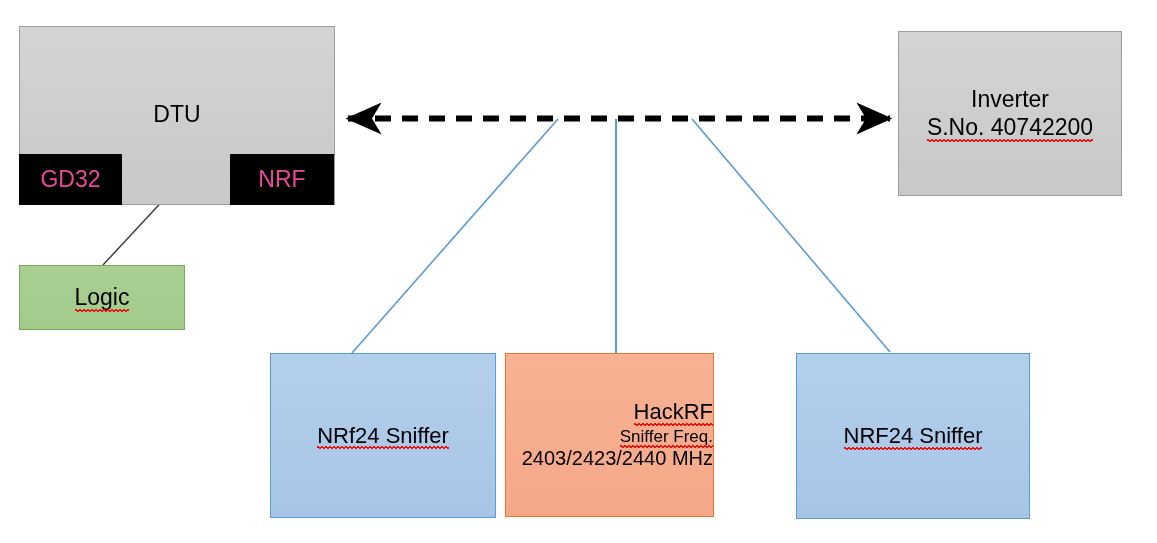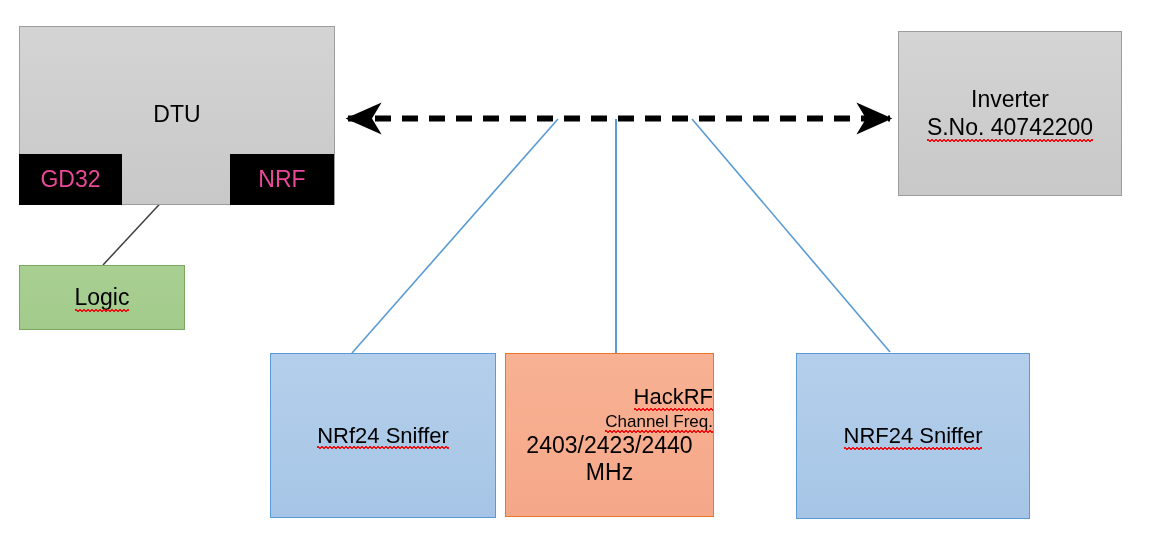--- a/index.html
+++ b/index.html
@@ -68,21 +68,21 @@
   #sniffer-left-node  { left: 240px; top: 353px; width: 226px; height: 165px; }
   #sniffer-right-node { left: 766px; top: 353px; width: 234px; height: 166px; }
   #hackrf-node {
     left: 505px; top: 353px; width: 209px; height: 164px;
     background: linear-gradient(180deg, #f8b193 0%, #f5a889 100%);
     border: 1px solid #e8762c;
     align-items: flex-end;
   }
   #hackrf-node .title { font-size: 22px; }
   #hackrf-node .sub   { font-size: 17px; margin-top: 2px; }
-  #hackrf-node .sub2  { font-size: 23px; }
+  #hackrf-node .sub2  { font-size: 20px; }
 
   
   .sq {
     position: relative;
     display: inline-block;
   }
   .sq::after {
     content: "";
     position: absolute;
     left: 0; right: 0;
@@ -166,21 +166,21 @@
     <div>
       <span class="sq">NRf24 Sniffer</span>
     </div>
   </div>
 
   <div class="node" id="hackrf-node">
     <div class="title">
       <span class="sq">HackRF</span>
     </div>
     <div class="sub">
-      <span class="sq">Channel Freq.</span>
+      <span class="sq">Sniffer Freq.</span>
     </div>
     <div class="sub2">2403/2423/2440 MHz</div>
   </div>
 
   <div class="node blue-box" id="sniffer-right-node">
     <div>
       <span class="sq">NRF24 Sniffer</span>
     </div>
   </div>
 

